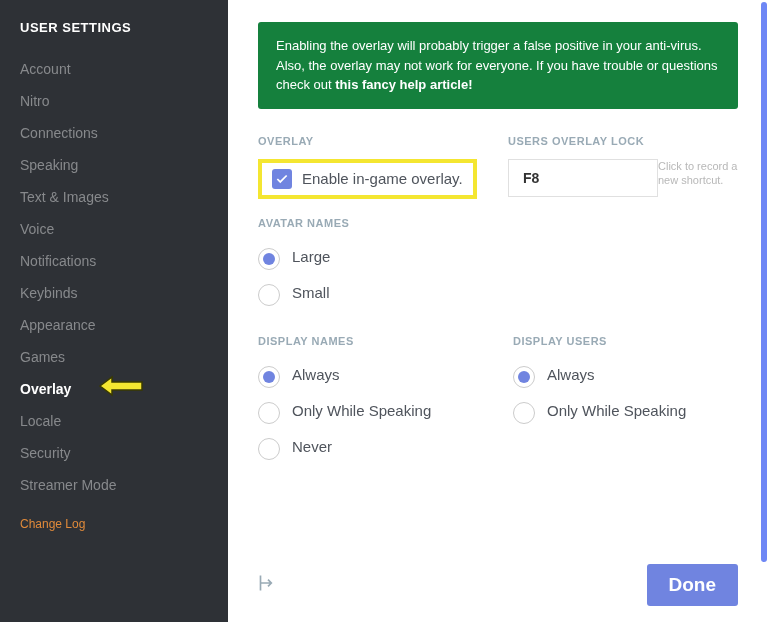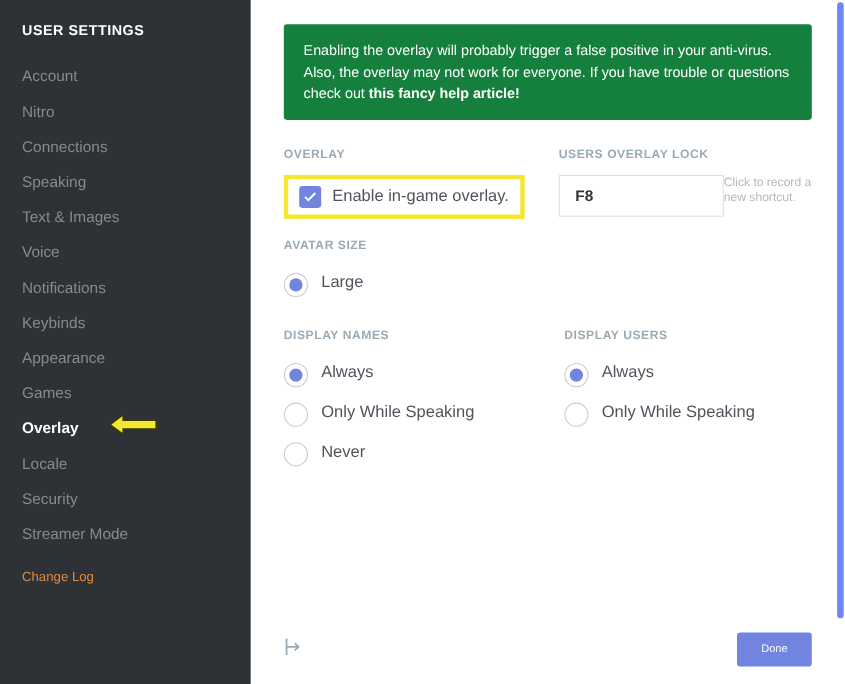--- a/index.html
+++ b/index.html
@@ -31,21 +31,21 @@
     .shortcut-hint { color: #b8b8b8; font-size: 11px; line-height: 1.3; width: 80px; }
     
     .radio-group { margin-top: 0; }
     .radio-item { display: flex; align-items: flex-start; padding: 7px 0; cursor: pointer; }
     .radio-circle { width: 22px; height: 22px; border: 1px solid #ccc; border-radius: 50%; margin-right: 12px; display: flex; align-items: center; justify-content: center; flex-shrink: 0; }
     .radio-circle.selected::after { content: ""; width: 12px; height: 12px; background: #7084e0; border-radius: 50%; }
     .radio-text { color: #4f545c; font-size: 15px; }
     
     .footer { position: absolute; bottom: 16px; left: 30px; right: 30px; display: flex; align-items: center; justify-content: space-between; }
     .reset-icon { color: #99aab5; }
-    .done-btn { background: #7084e0; color: #fff; font-size: 10px; font-weight: 400; padding: 10px 22px; border: none; border-radius: 3px; cursor: pointer; }
+    .done-btn { background: #7084e0; color: #fff; font-size: 19px; font-weight: 700; padding: 10px 22px; border: none; border-radius: 3px; cursor: pointer; }
     
     .scrollbar { position: absolute; right: 0; top: 0; width: 8px; height: 622px; }
     .scrollbar-thumb { width: 6px; height: 560px; background: #6e87f5; border-radius: 3px; margin-left: 1px; margin-top: 2px;}
   </style>
 </head>
 <body>
 
 <div class="sidebar">
   <div class="sidebar-title">USER SETTINGS</div>
   <div class="sidebar-item">Account</div>
@@ -92,25 +92,29 @@
     <div class="section">
       <div class="section-label">USERS OVERLAY LOCK</div>
       <div class="shortcut-row">
         <div class="shortcut-input">F8</div>
         <div class="shortcut-hint">Click to record a new shortcut.</div>
       </div>
     </div>
   </div>
 
   <div class="section" style="margin-bottom:22px">
-    <div class="section-label">AVATAR SIZE</div>
+    <div class="section-label">AVATAR NAMES</div>
     <div class="radio-group">
       <div class="radio-item">
         <span class="radio-circle selected"></span>
         <span class="radio-text">Large</span>
+      </div>
+      <div class="radio-item">
+        <span class="radio-circle"></span>
+        <span class="radio-text">Small</span>
       </div>
     </div>
   </div>
 
   <div class="section-row">
     <div class="section">
       <div class="section-label">DISPLAY NAMES</div>
       <div class="radio-group">
         <div class="radio-item">
           <span class="radio-circle selected"></span>

